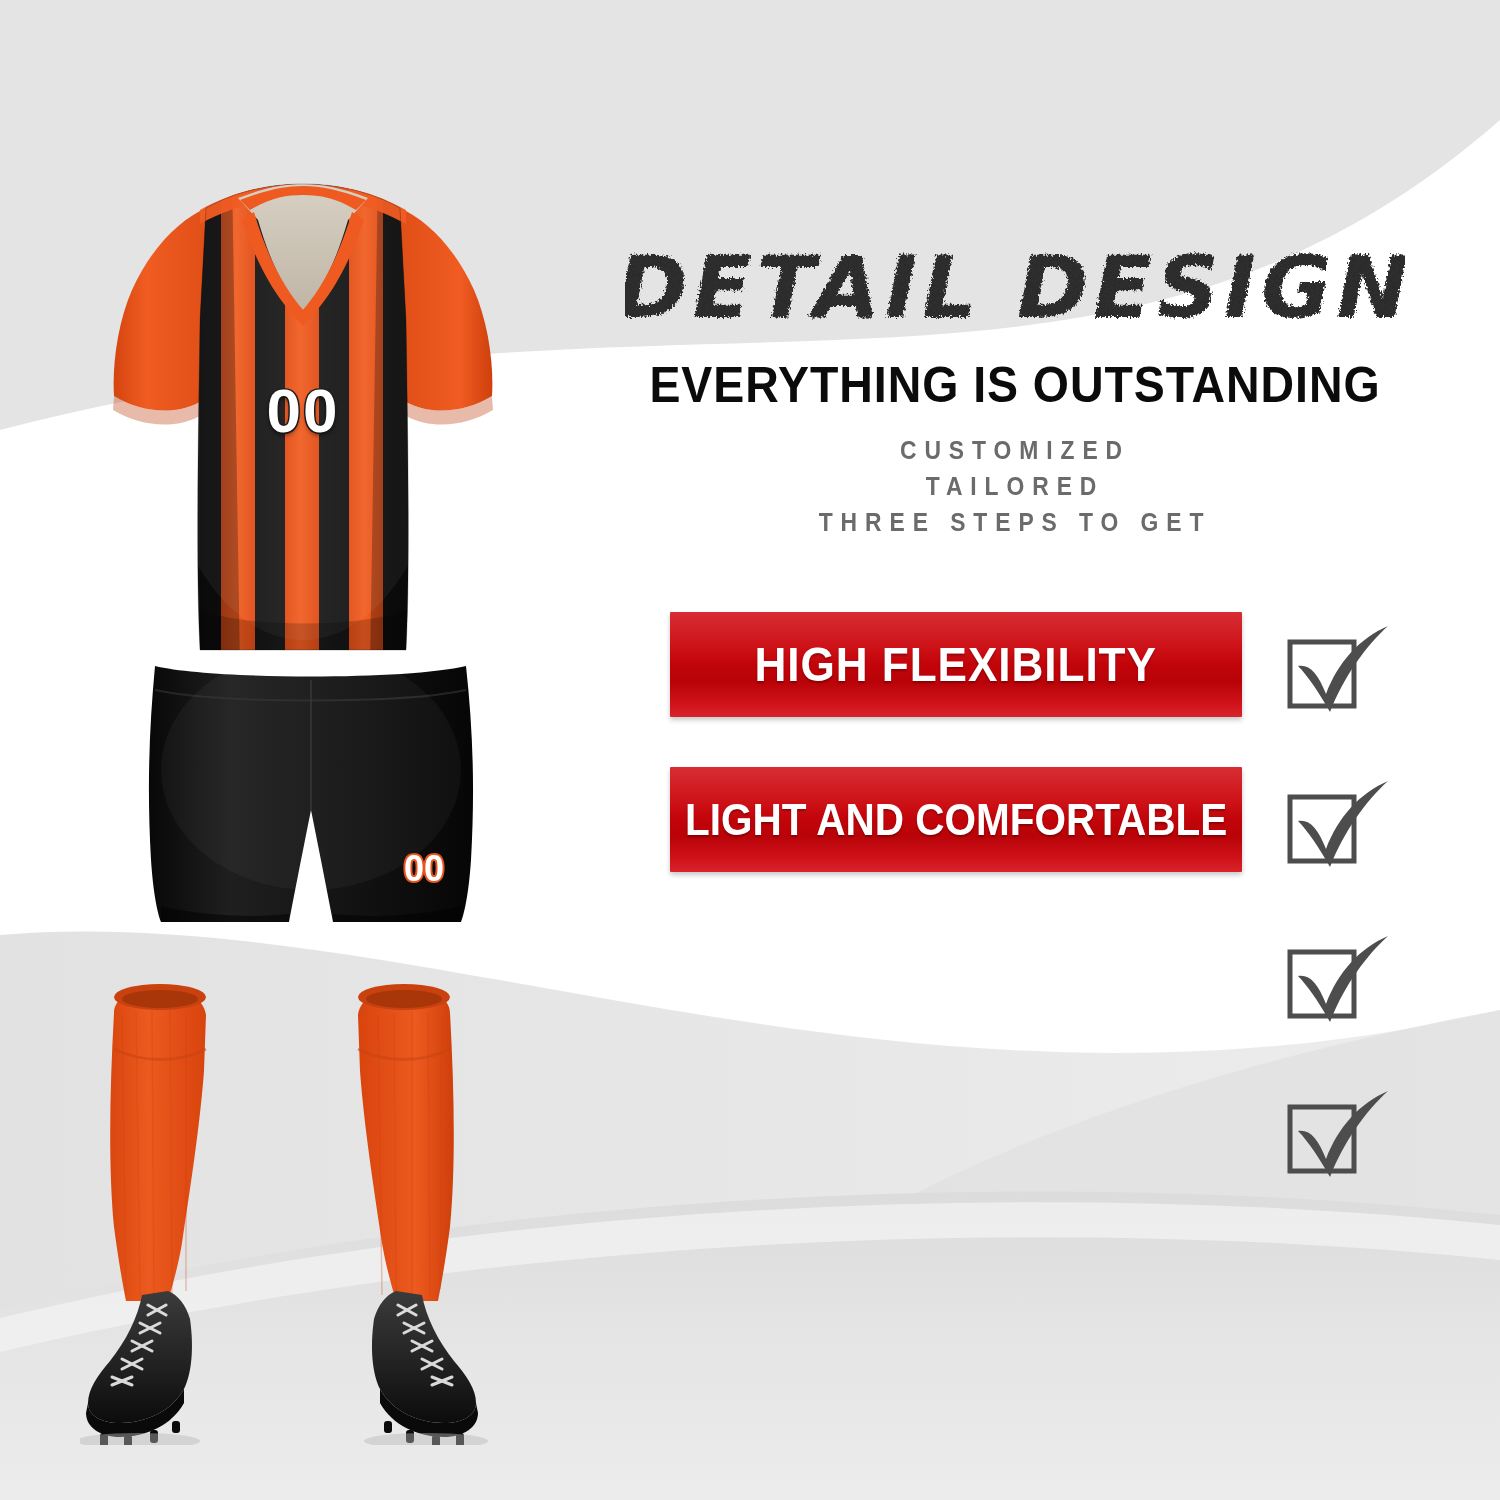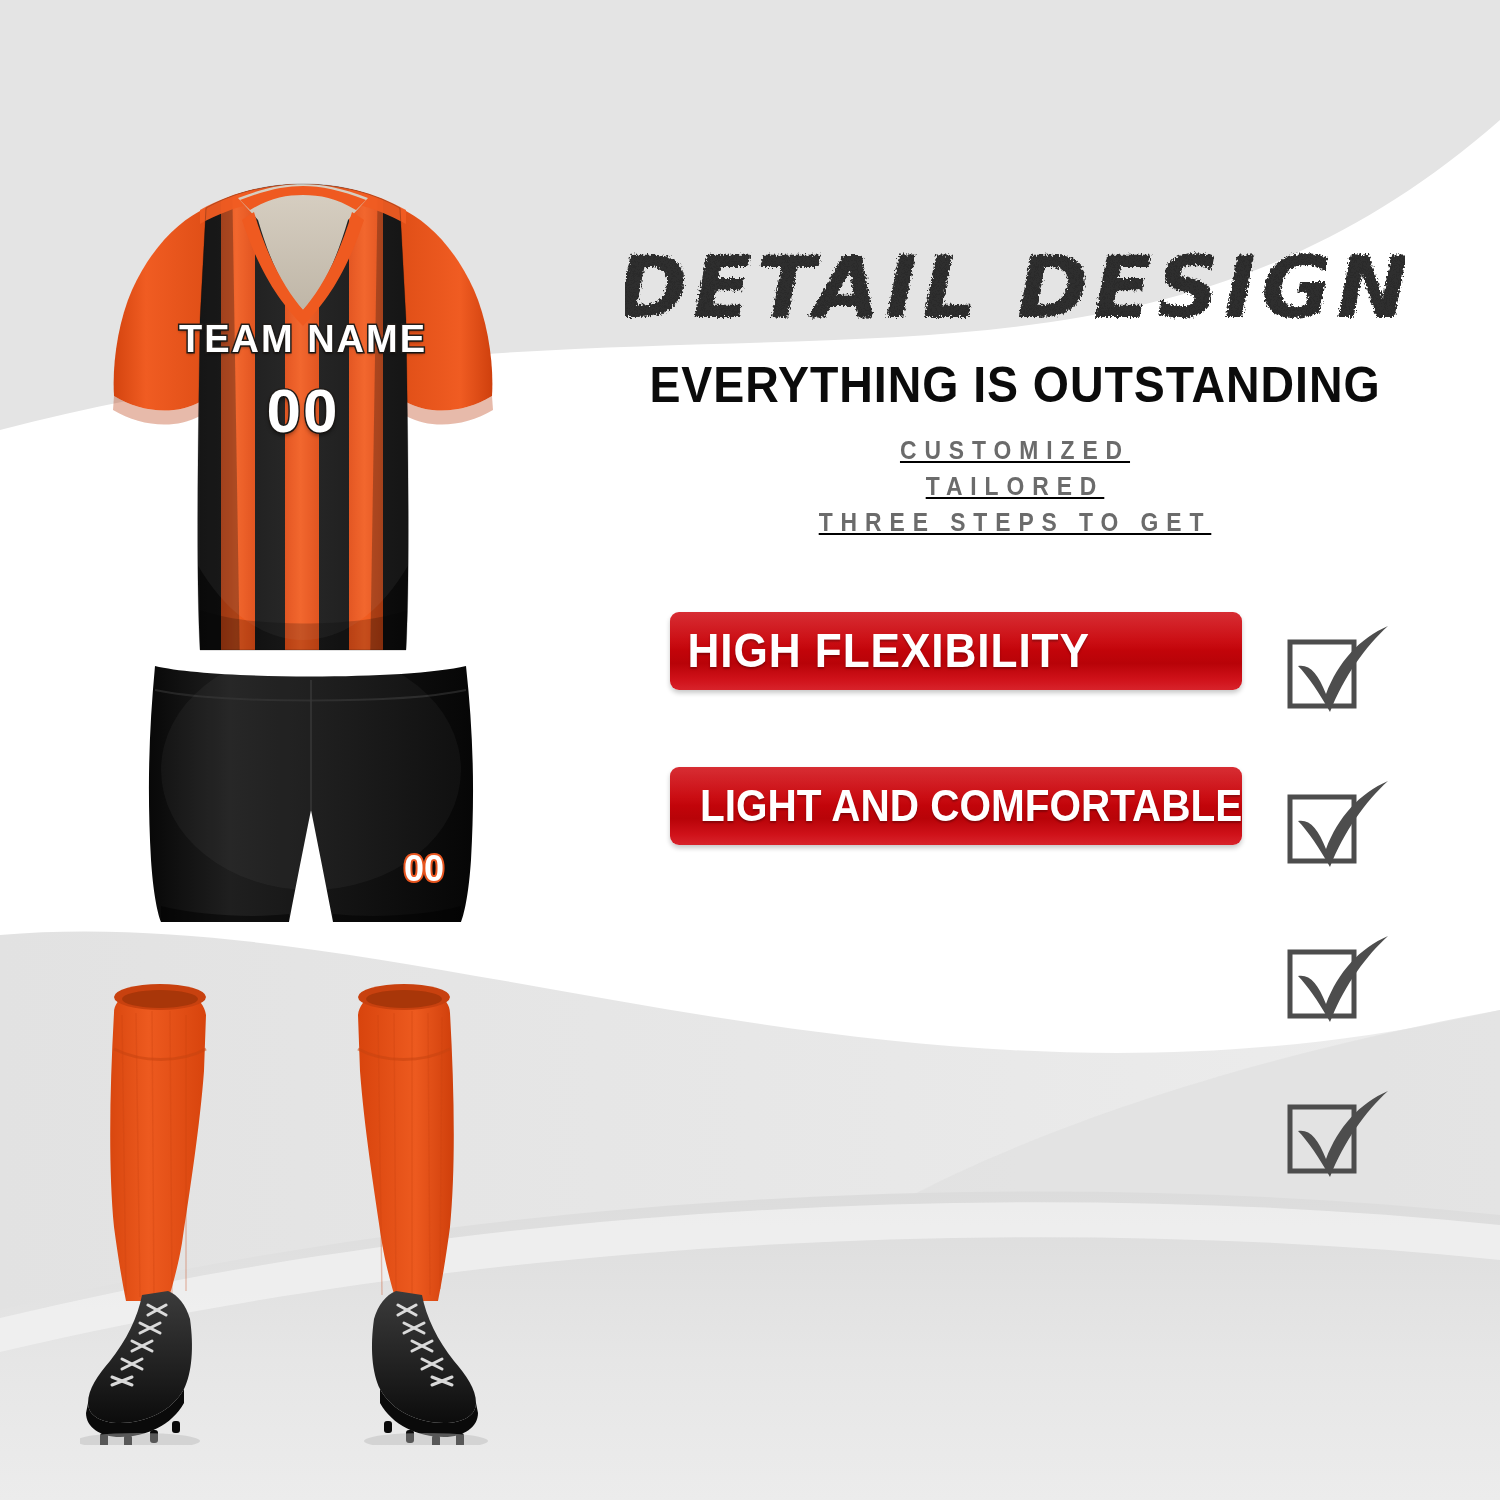--- a/index.html
+++ b/index.html
@@ -53,39 +53,39 @@
   .headline-svg{display:block;margin:0 auto;}
 
   .subhead{
     position:absolute;left:0;top:345px;width:920px;text-align:center;
     font-family:"Liberation Sans", sans-serif;
     font-weight:bold;font-size:50px;line-height:56px;
     color:#0b0b0b;letter-spacing:1px;
     transform:scaleX(.93);
   }
 
-  .taglines{position:absolute;left:0;top:420px;width:920px;text-align:center;text-decoration:underline;}
+  .taglines{position:absolute;left:0;top:420px;width:920px;text-align:center;}
   .tagline{
     font-family:"Liberation Sans", sans-serif;
     font-weight:bold;font-size:26px;line-height:36px;
     color:#6b6b6b;letter-spacing:9px;
     transform:scaleX(.88);
   }
 
   
   .features{position:absolute;left:115px;top:600px;width:800px;}
   .feature-row{position:relative;height:155px;}
   .banner{
     position:absolute;left:0;top:0;
-    width:572px;height:78px;
-    border-radius:9px;
+    width:572px;height:105px;
+    border-radius:1px;
     background:linear-gradient(to bottom,
       #d10b12 0%, #c9050b 38%, #b80308 66%, #cf1119 86%, #d8232b 100%);
     box-shadow:0 3px 5px rgba(0,0,0,.22);
-    display:flex;align-items:center;justify-content:flex-start;
+    display:flex;align-items:center;justify-content:center;
     overflow:hidden;
   }
   .banner::after{
     content:"";position:absolute;left:0;right:0;top:0;height:50%;
     background:linear-gradient(to bottom, rgba(255,255,255,.14), rgba(255,255,255,0));
     pointer-events:none;
   }
   .banner-label{
     position:relative;z-index:2;
     font-family:"Liberation Sans", sans-serif;
@@ -202,21 +202,20 @@
                  L268,60 C248,48 232,45 215,45 C198,45 182,48 162,60 Z" fill="#ef5a20"></path>
 
         <path d="M166,62 C180,110 198,140 215,160 C232,140 250,110 264,62
                  L276,70 C258,124 238,152 215,176 C192,152 172,124 154,70 Z" fill="#ef5a20"></path>
 
         <path d="M118,58 C150,40 185,34 215,34 C245,34 280,40 312,58
                  L318,170 C320,300 322,420 318,500
                  L112,500 C108,420 110,300 112,170 Z" fill="none" stroke="#0b0b0b" stroke-width="1" opacity=".25"></path>
       </svg>
 
-      <div class="jersey-text team-name">TEAM NAME</div>
       <div class="jersey-text jersey-number">00</div>
     </div>
 
     <div class="shorts">
       <svg class="shorts-svg" viewBox="0 0 355 275">
         <defs>
           <linearGradient id="shortGrad" x1="0" y1="0" x2="1" y2="0">
             <stop offset="0%" stop-color="#080808"></stop>
             <stop offset="25%" stop-color="#1f1f1f"></stop>
             <stop offset="55%" stop-color="#151515"></stop>

